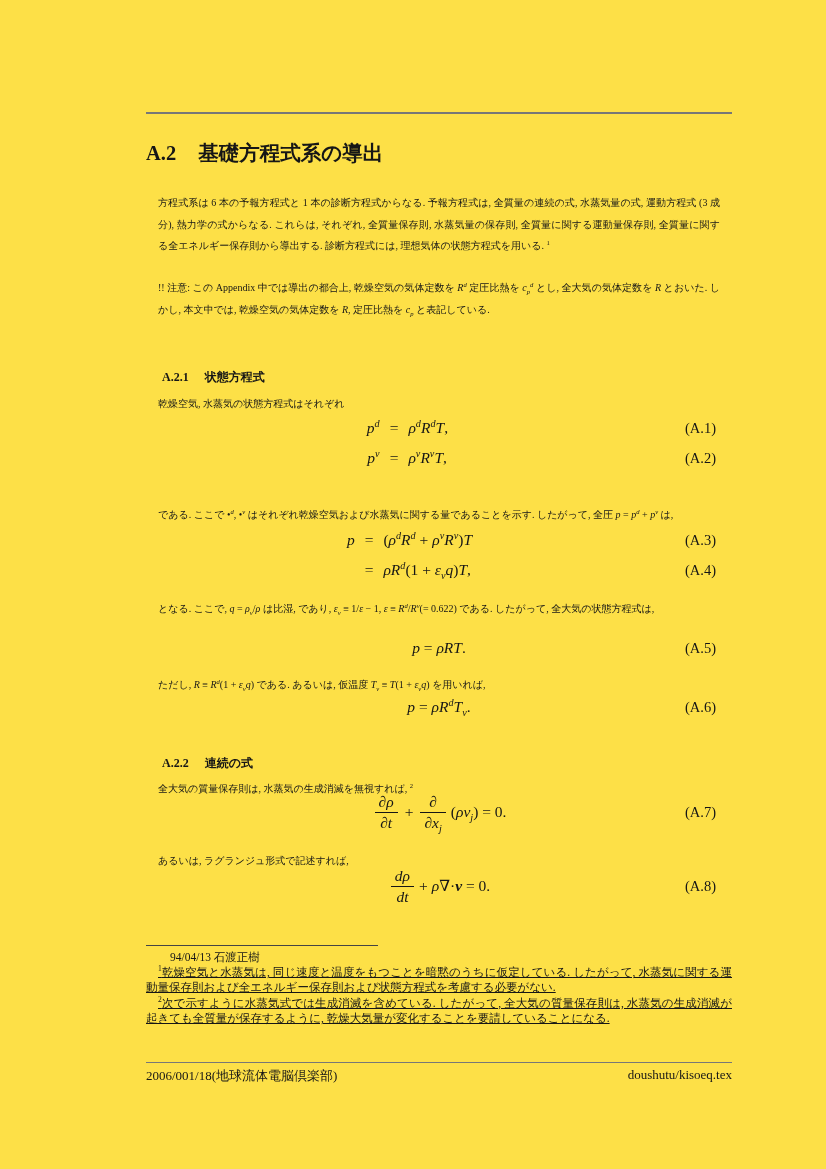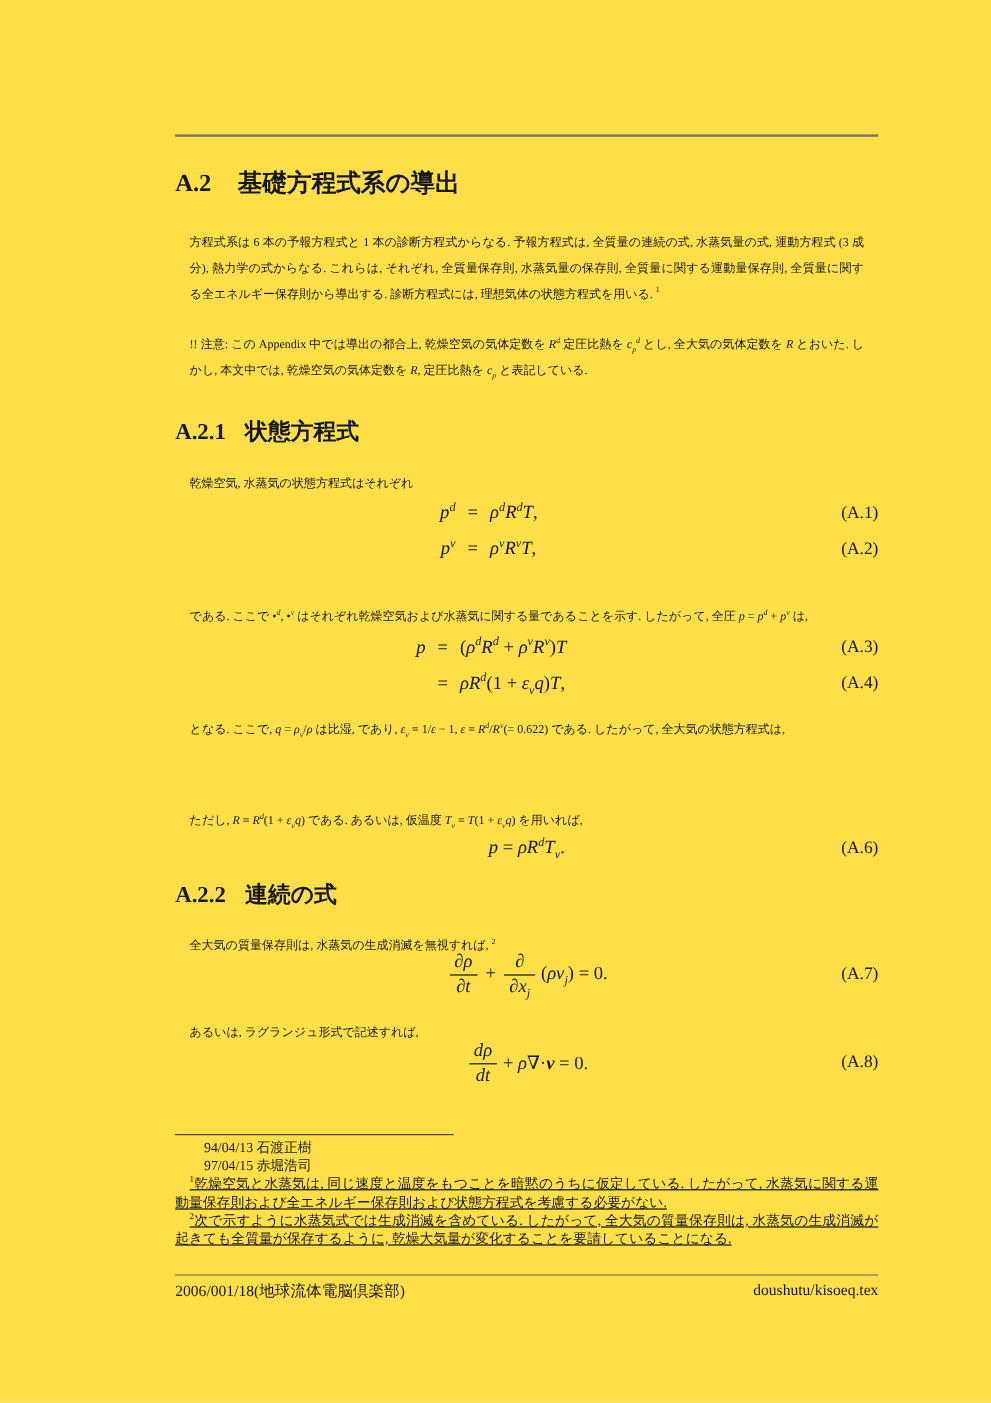--- a/index.html
+++ b/index.html
@@ -11,35 +11,35 @@
     color:#161616;
     overflow:hidden;
   }
   .rule{position:absolute;left:146px;width:586px;border-top:2px solid #777;}
   .top-rule{top:112px;}
   .footer-rule{top:1062px;border-top:1px solid #777;}
   .content{position:absolute;left:146px;top:0;width:586px;height:1169px;}
   .abs{position:absolute;left:0;right:0;margin:0;}
   h1.sec{font-size:20.5px;line-height:26px;font-weight:bold;margin:0;}
   h1.sec .secnum{margin-right:22px;}
-  h2.subsec{font-size:19px;line-height:22px;font-weight:bold;margin:0;}
+  h2.subsec{font-size:12px;line-height:22px;font-weight:bold;margin:16px;}
   h2.subsec .secnum{margin-right:16px;}
   p.body{font-size:10px;line-height:21.6px;text-align:justify;margin:12px;}
   sup{font-size:0.66em;line-height:0;}
   sub{font-size:0.66em;line-height:0;}
   .mi{font-style:italic;}
   .mbi{font-style:italic;font-weight:bold;}
   
   .eqrow{
     position:absolute;left:0;right:0;height:30px;
     display:flex;justify-content:center;align-items:center;
     font-size:15.5px;
   }
   .eqrow.tall{height:52px;}
-  .eqnum{position:absolute;right:0;top:50%;transform:translateY(-50%);font-size:14.5px;font-style:normal;}
+  .eqnum{position:absolute;right:16px;top:50%;transform:translateY(-50%);font-size:14.5px;font-style:normal;}
   .lhs{display:inline-block;text-align:right;}
   .rhs{display:inline-block;text-align:left;}
   .w-lhs1{width:28px;}  .w-rhs1{width:118px;}
   .w-lhs2{width:28px;}  .w-rhs2{width:168px;}
   .rel{display:inline-block;margin:0 10px;}
   .frac{display:inline-block;vertical-align:middle;text-align:center;margin:0 3px;}
   .fnum{display:block;padding:0 4px 1px;border-bottom:1px solid #161616;}
   .fden{display:block;padding:1px 4px 0;}
   .mid{margin:0 4px;}
   .tail{margin-left:2px;}
@@ -97,20 +97,24 @@
     </div>
     <div class="eqrow" style="top:555px">
       <span class="lhs w-lhs2"></span>
       <span class="rel">=</span>
       <span class="rhs w-rhs2"><span class="mi">ρ</span><span class="mi">R</span><sup class="mi">d</sup><span>(1 + </span><span class="mi">ε</span><sub class="mi">v</sub><span class="mi">q</span><span>)</span><span class="mi">T</span><span>,</span></span>
       <span class="eqnum">(A.4)</span>
     </div>
 
     <p class="body abs" style="top:586px"><span>となる. ここで, </span><span class="mi">q</span><span> = </span><span class="mi">ρ</span><sub class="mi">v</sub><span>/</span><span class="mi">ρ</span><span> は比湿, であり, </span><span class="mi">ε</span><sub class="mi">v</sub><span> ≡ 1/</span><span class="mi">ε</span><span> − 1, </span><span class="mi">ε</span><span> ≡ </span><span class="mi">R</span><sup class="mi">d</sup><span>/</span><span class="mi">R</span><sup class="mi">v</sup><span>(= 0.622) である. したがって, 全大気の状態方程式は,</span></p>
 
+    <div class="eqrow" style="top:633px">
+      <span class="eqbody"><span class="mi">p</span><span> = </span><span class="mi">ρ</span><span class="mi">R</span><span class="mi">T</span><span>.</span></span>
+      <span class="eqnum">(A.5)</span>
+    </div>
 
     <p class="body abs" style="top:662px"><span>ただし, </span><span class="mi">R</span><span> ≡ </span><span class="mi">R</span><sup class="mi">d</sup><span>(1 + </span><span class="mi">ε</span><sub class="mi">v</sub><span class="mi">q</span><span>) である. あるいは, 仮温度 </span><span class="mi">T</span><sub class="mi">v</sub><span> ≡ </span><span class="mi">T</span><span>(1 + </span><span class="mi">ε</span><sub class="mi">v</sub><span class="mi">q</span><span>) を用いれば,</span></p>
 
     <div class="eqrow" style="top:692px">
       <span class="eqbody"><span class="mi">p</span><span> = </span><span class="mi">ρ</span><span class="mi">R</span><sup class="mi">d</sup><span class="mi">T</span><sub class="mi">v</sub><span>.</span></span>
       <span class="eqnum">(A.6)</span>
     </div>
 
     <h2 class="subsec abs" style="top:736px">
       <span class="secnum">A.2.2</span><span class="sectitle">連続の式</span>
@@ -141,21 +145,20 @@
       </span>
       <span class="tail"><span> + </span><span class="mi">ρ</span><span>∇·</span><span class="mbi">v</span><span> = 0.</span></span>
       <span class="eqnum">(A.8)</span>
     </div>
 
   </div>
 
   <div class="footnotes">
     <div class="fnrule"></div>
     <div class="fndate">94/04/13 石渡正樹</div>
-    <div class="fndate">97/04/15 赤堀浩司</div>
     <p class="fn"><sup>1</sup><span>乾燥空気と水蒸気は, 同じ速度と温度をもつことを暗黙のうちに仮定している. したがって, 水蒸気に関する運動量保存則および全エネルギー保存則および状態方程式を考慮する必要がない.</span></p>
     <p class="fn"><sup>2</sup><span>次で示すように水蒸気式では生成消滅を含めている. したがって, 全大気の質量保存則は, 水蒸気の生成消滅が起きても全質量が保存するように, 乾燥大気量が変化することを要請していることになる.</span></p>
   </div>
 
   <div class="rule footer-rule"></div>
   <div class="footer">
     <span>2006/001/18(地球流体電脳倶楽部)</span>
     <span>doushutu/kisoeq.tex</span>
   </div>
 

